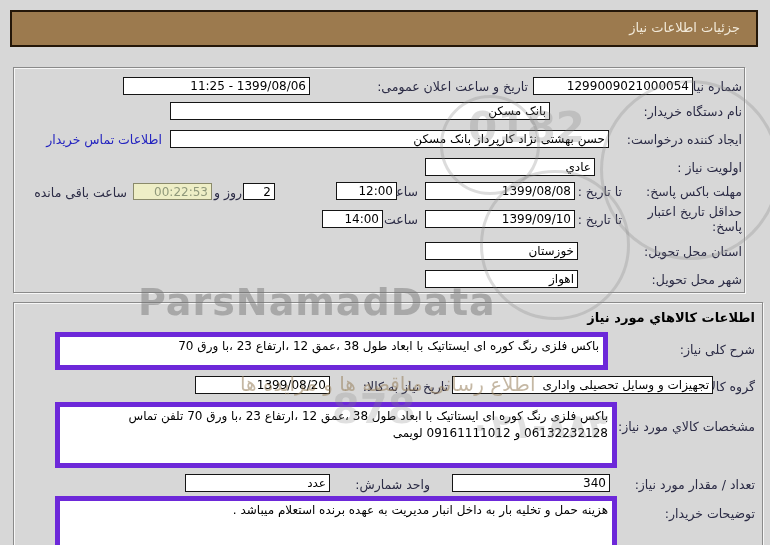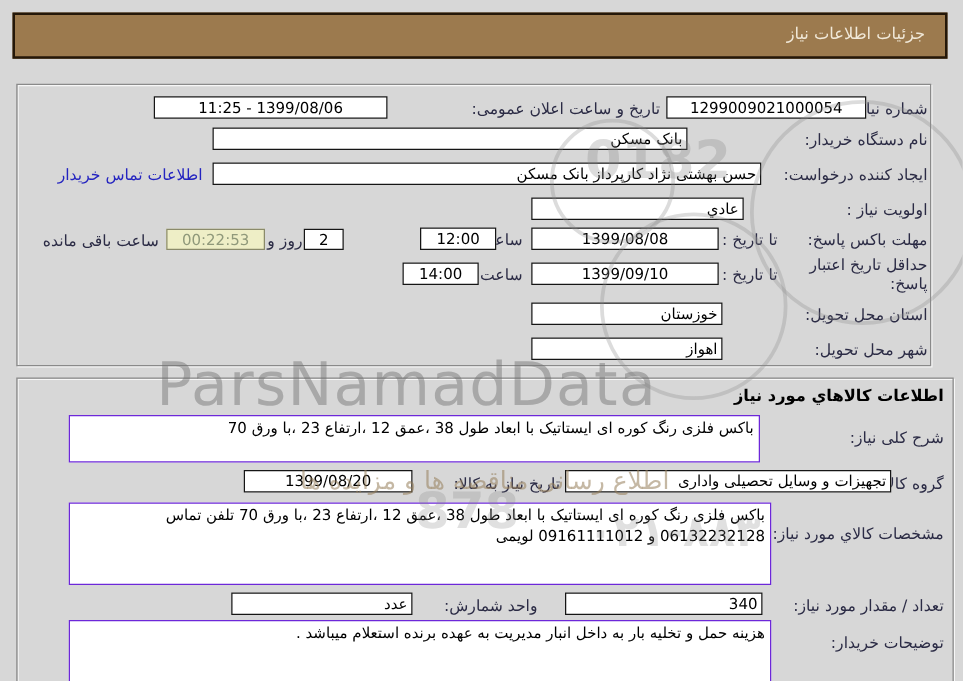--- a/index.html
+++ b/index.html
@@ -25,29 +25,29 @@
   #panel1{left:13px;top:67px;width:732px;height:226px}
   #panel2{left:13px;top:302px;width:750px;height:250px}
   .lbl{position:absolute;font-size:12.5px;color:#2b2b45;white-space:nowrap}
   .bold{font-weight:bold;color:#000;font-size:13px}
   .link{color:#2424c0;cursor:pointer}
   .fld{
     position:absolute;height:18px;background:#fff;border:1px solid #151515;
     font-size:12px;color:#000;line-height:15px;padding:1px 3px;
     white-space:nowrap;overflow:hidden;text-align:right;
   }
-  .num{direction:ltr;text-align:center}
+  .num{direction:ltr;}
   .cd{background:#eeeec6;border-color:#8a8a6a;color:#90997b}
   .ta{
-    position:absolute;background:#fff;border:1px solid #6d28d9;
+    position:absolute;background:#fff;border:5px solid #6d28d9;
     font-size:12px;color:#000;line-height:17px;padding:1px 4px;
     text-align:right;overflow:hidden;
   }
   .wm{position:absolute;pointer-events:none;white-space:nowrap;z-index:9}
-  .wm-brand{left:125px;top:280px;font-size:48px;font-weight:normal;
+  .wm-brand{left:138px;top:280px;font-size:38px;font-weight:bold;
     color:rgba(110,110,110,.45);letter-spacing:1px;direction:ltr}
   .wm-circle{position:absolute;border:3px solid rgba(140,140,140,.3);
     border-radius:50%;pointer-events:none;z-index:9}
   .wm-d1{left:468px;top:103px;font-size:42px;font-weight:bold;
     color:rgba(130,130,130,.28);direction:ltr}
   .wm-d2{left:332px;top:386px;font-size:40px;font-weight:bold;
     color:rgba(130,130,130,.25);direction:ltr}
   .wm-ph{left:470px;top:406px;font-size:34px;font-weight:bold;
     color:rgba(130,130,130,.25);direction:ltr}
   .wm-line{left:240px;top:372px;font-size:20px;color:rgba(150,125,90,.55)}

